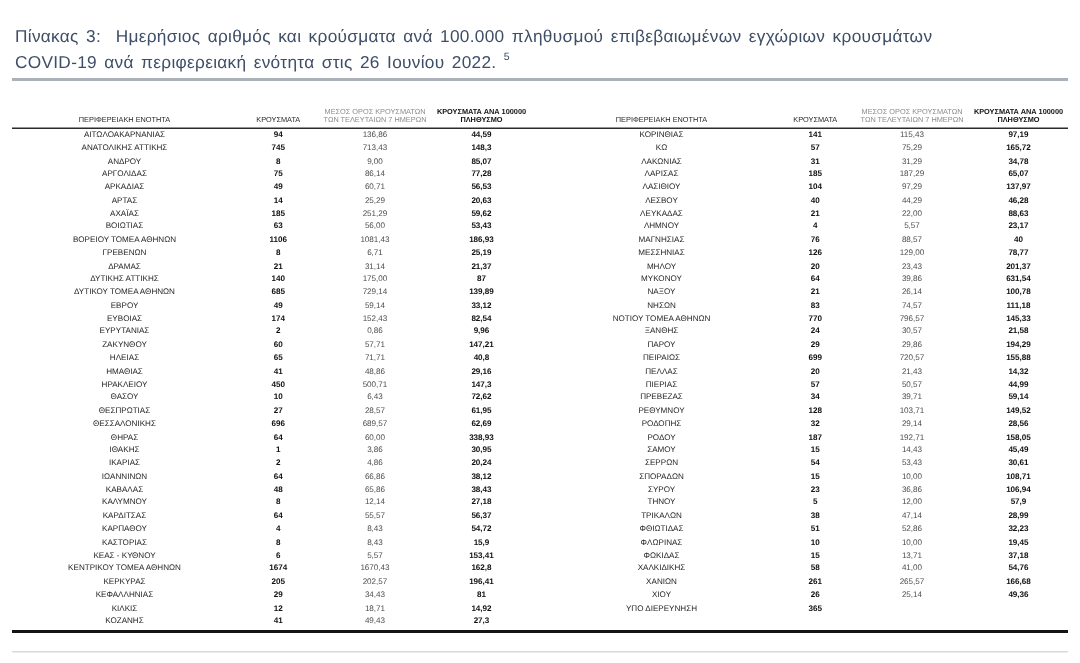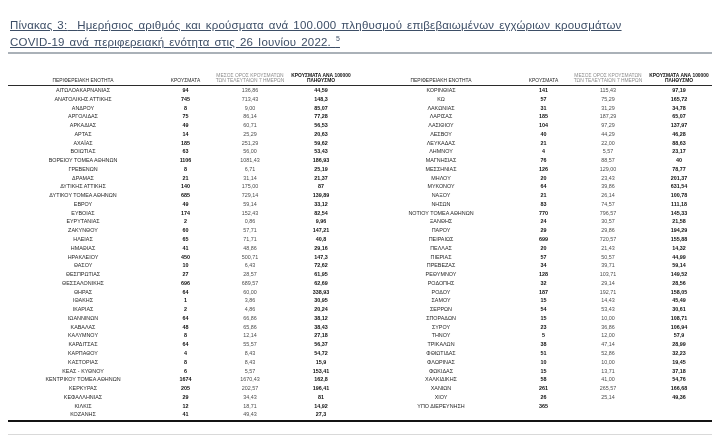--- a/index.html
+++ b/index.html
@@ -1,20 +1,20 @@
 <!DOCTYPE html>
 <html lang="el"><head>
 <meta charset="utf-8">
 <style>
   html,body{margin:0;padding:0;background:#ffffff;}
   body{width:720px;height:442px;overflow:hidden;font-family:"Liberation Sans",sans-serif;}
   .page{position:relative;width:720px;height:442px;background:#ffffff;}
 
   .title{position:absolute;left:10px;top:5px;width:702px;font-size:11.5px;
-         line-height:17px;color:#3d4e66;letter-spacing:.2px;word-spacing:1.5px;text-decoration:underline;}
+         line-height:17px;color:#3d4e66;letter-spacing:.2px;word-spacing:1.5px;}
   .title .l2{display:block;}
   .title sup{font-size:7px;vertical-align:super;line-height:0;}
 
   .rule-title{position:absolute;left:8px;top:52px;width:704px;height:2px;background:#aab1b8;}
   .rule-footer{position:absolute;left:8px;top:434px;width:704px;height:1px;background:#d9d9d9;}
   .rule-header{position:absolute;left:8px;top:85px;width:704px;height:1px;background:#2b2b2b;}
   .rule-bottom{position:absolute;left:8px;top:420px;width:704px;height:2px;background:#141414;}
 
   .tables{position:absolute;left:8px;top:61px;width:706px;display:flex;gap:10px;}
   .subtable{width:348px;}

